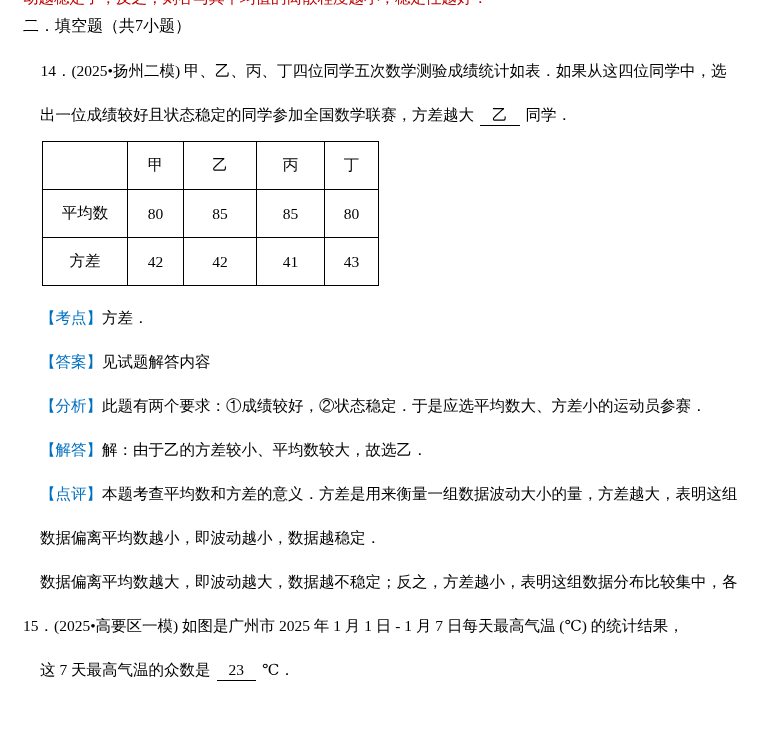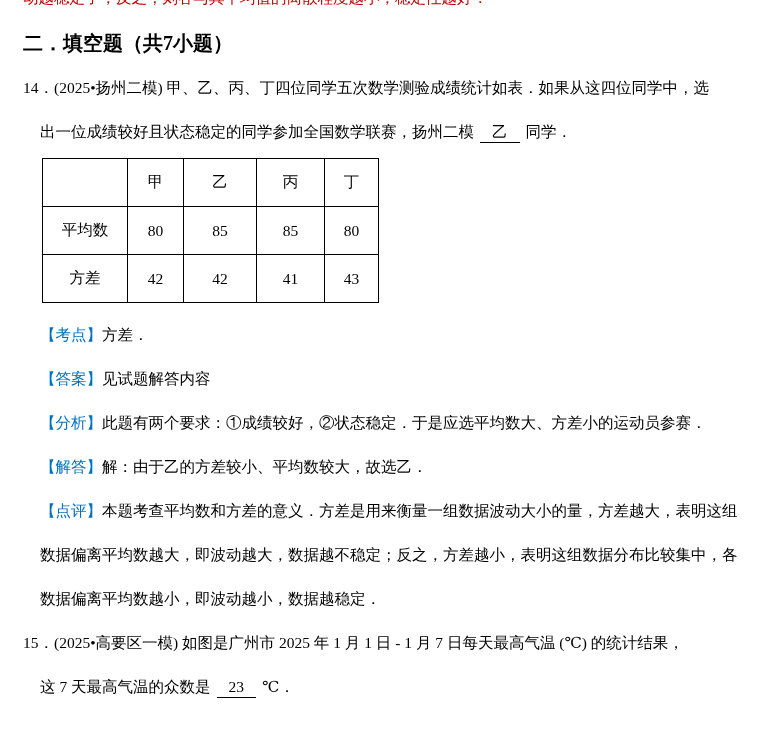--- a/index.html
+++ b/index.html
@@ -25,31 +25,31 @@
     overflow: hidden;
   }
   .clip-line span {
     display: block;
     margin-top: -15px;
     line-height: 26px;
     color: var(--clipped-red, #c00000);
     white-space: nowrap;
   }
   .section-title {
-    margin-top: 17px;
     line-height: 26px;
-    font-weight: bold;
-    font-size: 20px;
+    font-weight: normal;
+    font-size: 16px;
   }
   .bline {
     line-height: 44px;
     white-space: nowrap;
   }
   .first-body {
     margin-top: 10px;
+    text-align: center;
   }
   .indent {
     padding-left: 17px;
   }
   .lbl {
     color: var(--label-blue, #0070c0);
   }
   .blank {
     border-bottom: 1px solid #000;
     padding: 0 12px;
@@ -83,21 +83,21 @@
 
   <div class="clip-line">
     <span>动越稳定了；反之，则各与其平均值的离散程度越小，稳定性越好．</span>
   </div>
 
   <div class="section-title">二．填空题（共7小题）</div>
 
   <div class="bline first-body">14．(2025•扬州二模) 甲、乙、丙、丁四位同学五次数学测验成绩统计如表．如果从这四位同学中，选</div>
 
   <div class="bline indent">
-    <span>出一位成绩较好且状态稳定的同学参加全国数学联赛，扬州二模</span><span class="blank">乙</span><span>同学．</span>
+    <span>出一位成绩较好且状态稳定的同学参加全国数学联赛，方差越大</span><span class="blank">乙</span><span>同学．</span>
   </div>
 
   <table class="stats-table">
     <tbody>
       <tr>
         <td class="c0"></td>
         <td class="c1">甲</td>
         <td class="c2">乙</td>
         <td class="c3">丙</td>
         <td class="c4">丁</td>
@@ -133,23 +133,23 @@
 
   <div class="bline indent">
     <span class="lbl">【解答】</span><span>解：由于乙的方差较小、平均数较大，故选乙．</span>
   </div>
 
 
   <div class="bline indent">
     <span class="lbl">【点评】</span><span>本题考查平均数和方差的意义．方差是用来衡量一组数据波动大小的量，方差越大，表明这组</span>
   </div>
 
+  <div class="bline indent">数据偏离平均数越小，即波动越小，数据越稳定．</div>
+
   <div class="bline indent">数据偏离平均数越大，即波动越大，数据越不稳定；反之，方差越小，表明这组数据分布比较集中，各</div>
-
-  <div class="bline indent">数据偏离平均数越小，即波动越小，数据越稳定．</div>
 
   <div class="bline">15．(2025•高要区一模) 如图是广州市 2025 年 1 月 1 日 - 1 月 7 日每天最高气温 (℃) 的统计结果，</div>
 
   <div class="bline indent">
     <span>这 7 天最高气温的众数是</span><span class="blank">23</span><span>℃．</span>
   </div>
 
 </div>
 
 </body></html>

